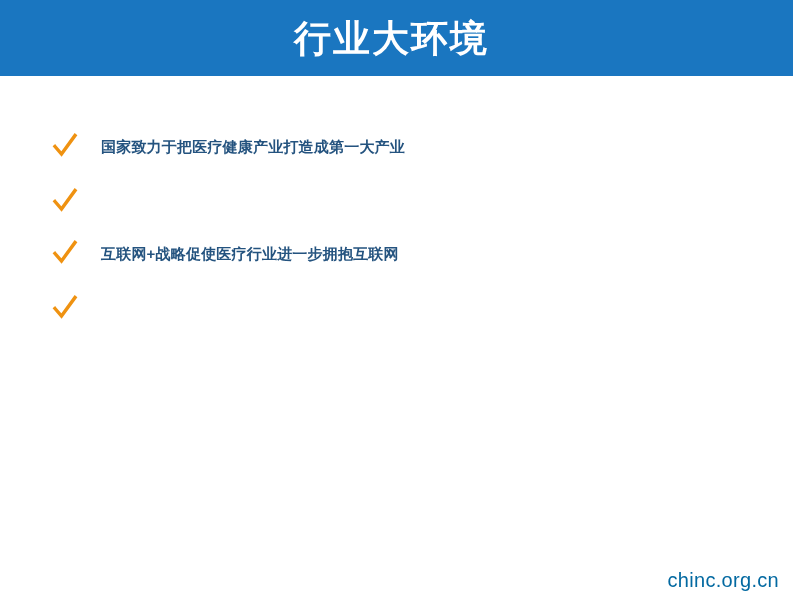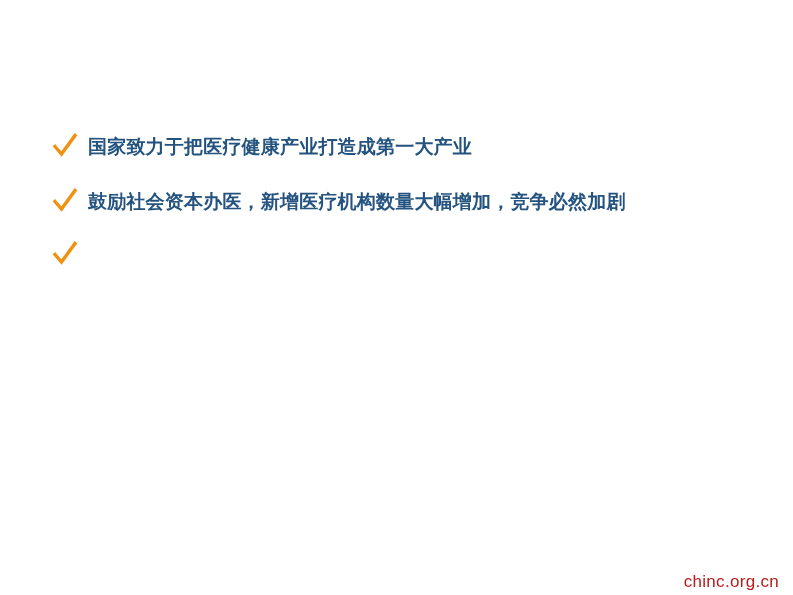--- a/index.html
+++ b/index.html
@@ -65,65 +65,76 @@
     width: 26px;
     height: 30px;
     margin-right: 10px;
     display: block;
   }
   .check-icon svg {
     display: block;
   }
   .bullet-text {
     color: #24537f;
-    font-size: 19px;
+    font-size: 15px;
     font-weight: bold;
     line-height: 31px;
     letter-spacing: 0.2px;
     max-width: 682px;
+    margin-left: 13px;
   }
   
   .watermark {
     position: absolute;
     right: 14px;
     bottom: 3px;
-    color: #b91c1c;
-    font-size: 17px;
+    color: #0369a1;
+    font-size: 20px;
     letter-spacing: 0.3px;
     font-weight: normal;
     white-space: nowrap;
   }
 </style>
 </head>
 <body>
 
 <div class="slide">
 
+  <div class="title-banner">
+    <div class="title-text">行业大环境</div>
+  </div>
 
   <div class="bullets">
 
     <div class="bullet-item">
       <span class="check-icon">
         <svg width="26" height="30" viewBox="0 0 26 30" aria-hidden="true">
           <path d="M3 15.5 L9.5 23 L23 4.5" fill="none" stroke="#ef9211" stroke-width="3.4" stroke-linecap="square" stroke-linejoin="miter"></path>
         </svg>
       </span>
       <span class="bullet-text">国家致力于把医疗健康产业打造成第一大产业</span>
     </div>
 
     <div class="bullet-item tall">
       <span class="check-icon">
         <svg width="26" height="30" viewBox="0 0 26 30" aria-hidden="true">
           <path d="M3 15.5 L9.5 23 L23 4.5" fill="none" stroke="#ef9211" stroke-width="3.4" stroke-linecap="square" stroke-linejoin="miter"></path>
         </svg>
       </span>
-      <span class="bullet-text">鼓励社会资本办医，新增医疗机构数量大幅增加，竞争必然加剧</span>
     </div>
 
 
+    <div class="bullet-item">
+      <span class="check-icon">
+        <svg width="26" height="30" viewBox="0 0 26 30" aria-hidden="true">
+          <path d="M3 15.5 L9.5 23 L23 4.5" fill="none" stroke="#ef9211" stroke-width="3.4" stroke-linecap="square" stroke-linejoin="miter"></path>
+        </svg>
+      </span>
+      <span class="bullet-text">互联网+战略促使医疗行业进一步拥抱互联网</span>
+    </div>
 
     <div class="bullet-item">
       <span class="check-icon">
         <svg width="26" height="30" viewBox="0 0 26 30" aria-hidden="true">
           <path d="M3 15.5 L9.5 23 L23 4.5" fill="none" stroke="#ef9211" stroke-width="3.4" stroke-linecap="square" stroke-linejoin="miter"></path>
         </svg>
       </span>
     </div>
 
   </div>

